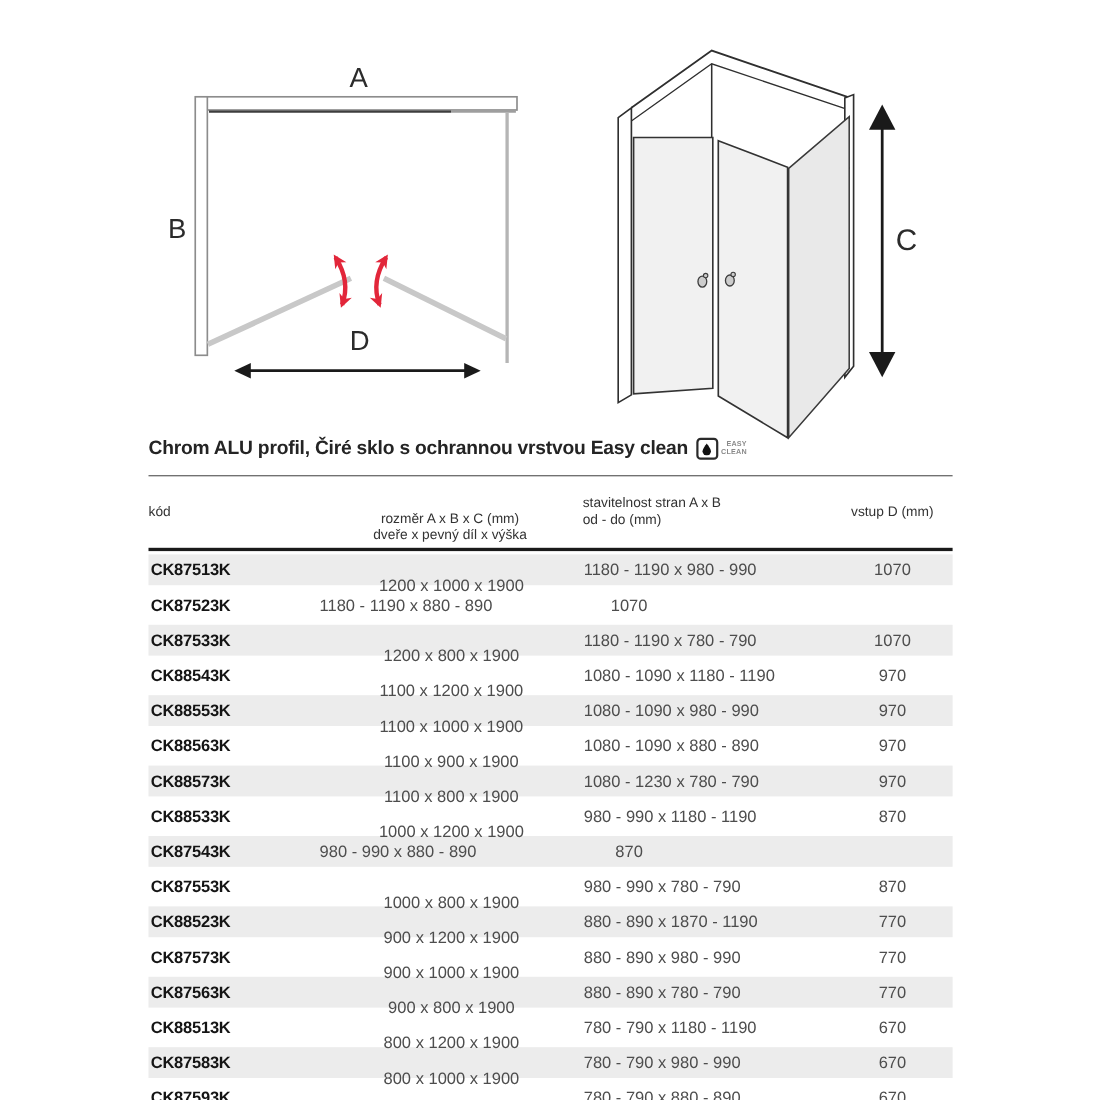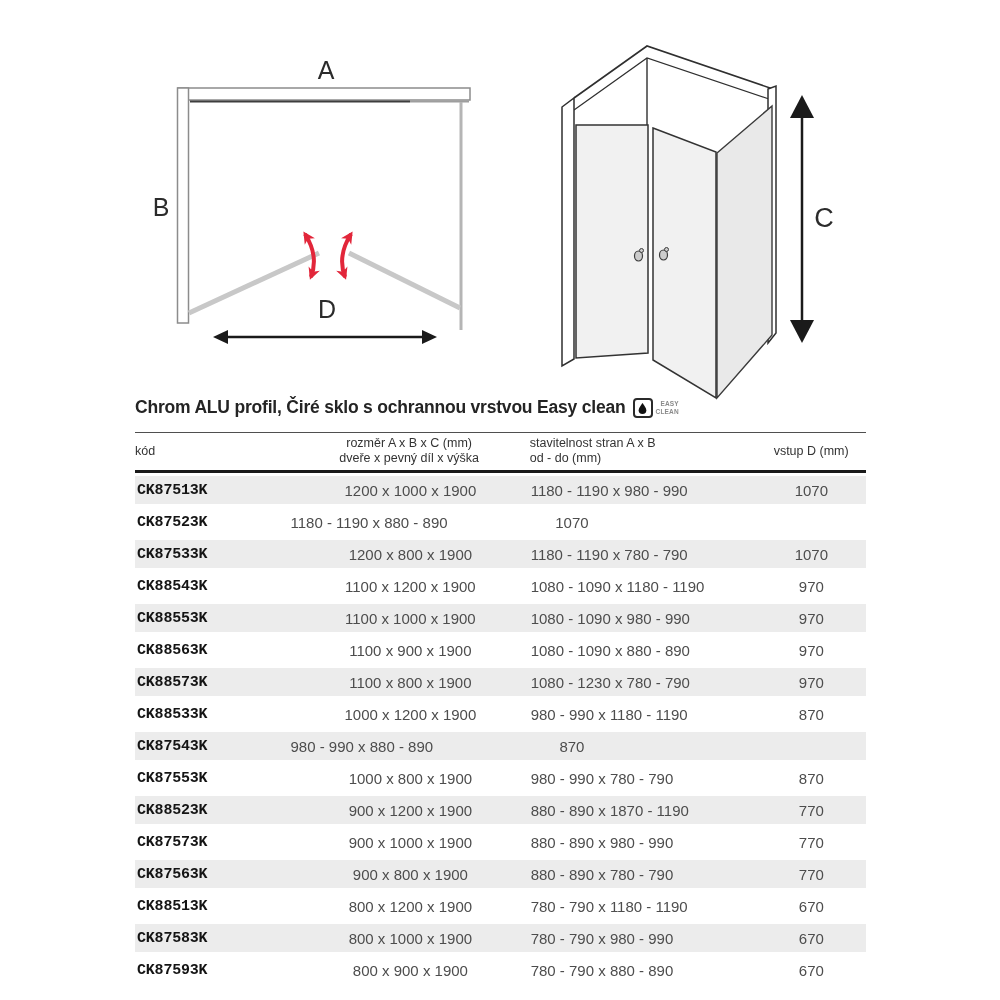--- a/index.html
+++ b/index.html
@@ -18,28 +18,28 @@
   .ec-text { display:flex; flex-direction:column; font-size:6.5px; color:#8a8a8a;
              line-height:1.2; font-weight:bold; letter-spacing:0.2px; }
 
   .spec-table { position:absolute; left:135px; top:432px; width:731px; }
   .t-head { display:flex; align-items:center; border-top:1px solid #4f4f4f;
             border-bottom:3px solid #1a1a1a; padding:3px 0 4px;
             font-size:12.5px; color:#333; }
   .hcell { line-height:1.2; }
   .hcell span { display:block; }
   .col-kod    { width:21%; text-align:left; }
-  .col-rozmer { width:33%; text-align:center; }
+  .col-rozmer { width:33%; text-align:center;margin-top:28px; }
   .col-stav   { width:31%; text-align:left; }
   .col-vstup  { width:15%; text-align:center; }
   .t-body { margin-top:3px; }
   .t-row { display:flex; align-items:center; height:28px; margin-bottom:4px;
            font-size:15px; color:#4d4d4d; }
   .t-row:nth-child(odd) { background:#ececec; }
-  .cell-kod { font-weight:bold; color:#141414; padding-left:2px; letter-spacing:-0.2px;font-family:Liberation Mono, monospace; }
+  .cell-kod { font-weight:bold; color:#141414; padding-left:2px; letter-spacing:-0.2px; }
 </style>
 </head>
 <body>
 
 <div class="page">
 
   <svg class="plan-svg" width="370" height="345" viewBox="0 0 370 345">
     <defs>
       <marker id="redhead" markerWidth="14" markerHeight="14" refX="10" refY="7" orient="auto-start-reverse" markerUnits="userSpaceOnUse">
         <path d="M1,1 L13,7 L1,13 L4.5,7 Z" fill="#e2263a"></path>

